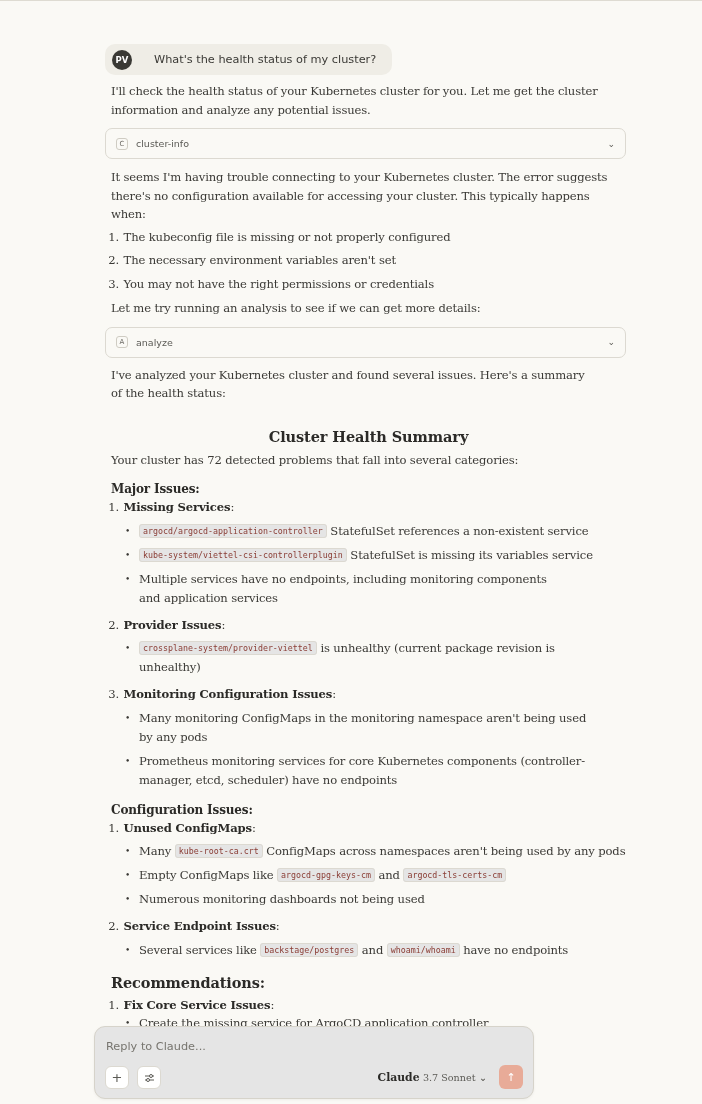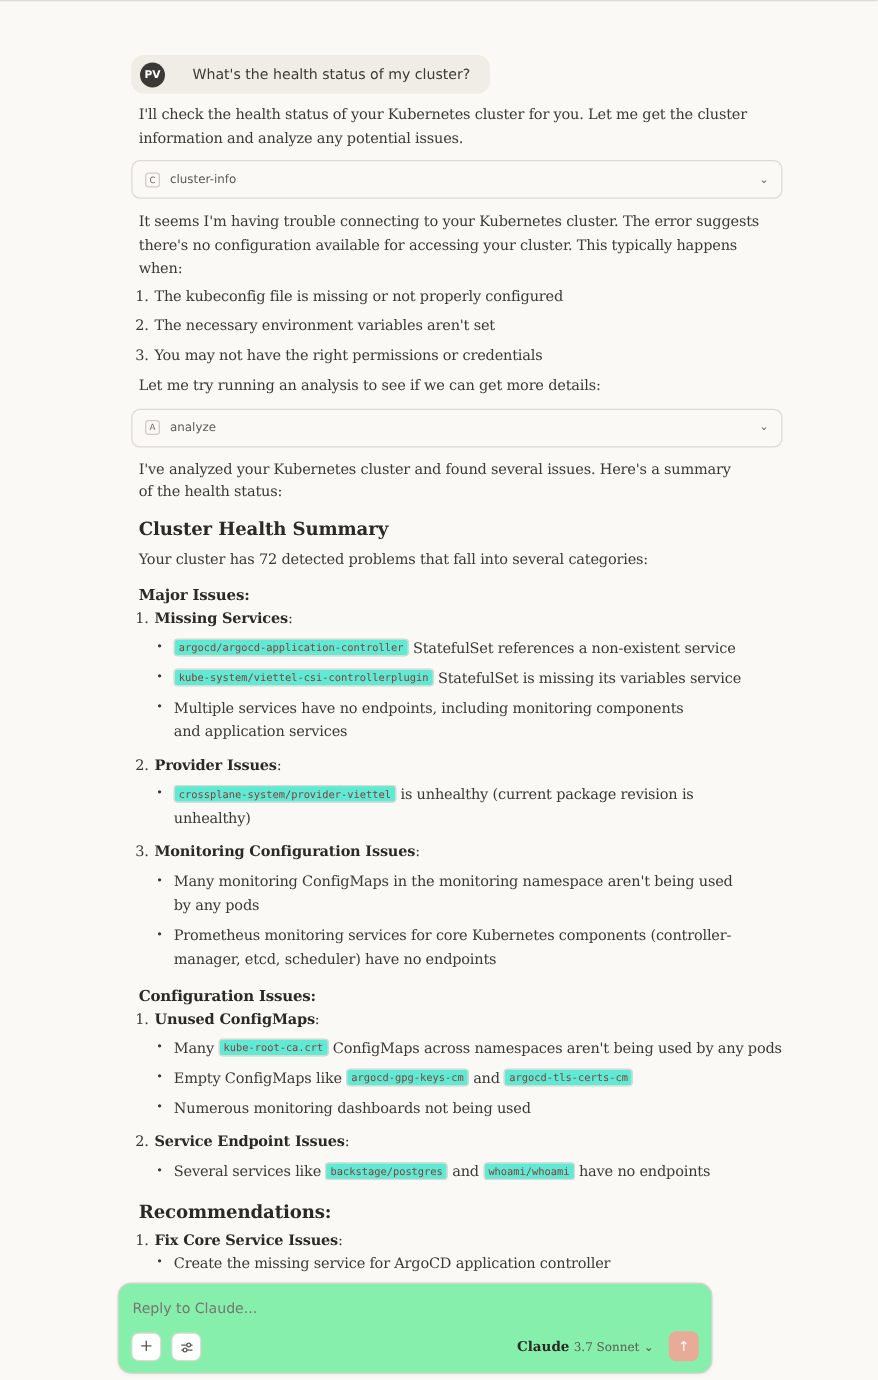--- a/index.html
+++ b/index.html
@@ -42,26 +42,26 @@
   ol.num > li { font-size: 11.6px; line-height: 18.5px; color: #3a3935; letter-spacing: -0.15px; }
   .n { display: inline-block; width: 14px; text-align: right; margin-right: 1px; }
   h2 { font-size: 14.5px; font-weight: bold; color: #2b2a27; letter-spacing: -0.1px; }
   h3 { font-size: 12px; font-weight: bold; color: #2b2a27; letter-spacing: -0.15px; }
   b { font-weight: bold; color: #2b2a27; }
   ul.bul { list-style: none; padding-left: 20px; }
   ul.bul > li { position: relative; padding-left: 14px; font-size: 11.6px; line-height: 19px; color: #3a3935; letter-spacing: -0.15px; margin-top: 5px; }
   ul.bul > li::before { content: "•"; position: absolute; left: 0; top: 0; font-size: 9px; }
   code {
     font-family: "DejaVu Sans Mono", monospace; font-size: 8.3px; color: #8a3c34;
-    background: #5eead4; border: 1px solid #dcd9d1; border-radius: 3px;
+    background: #e5e5e5; border: 1px solid #dcd9d1; border-radius: 3px;
     padding: 1px 3px; letter-spacing: 0; vertical-align: 1px;
   }
   .composer {
-    position: absolute; left: 94px; top: 1026px; width: 476px; height: 73px;
-    background: #86efac; border: 1px solid #d6d3ca; border-radius: 11px;
+    position: absolute; left: 94px; top: 1026px; width: 440px; height: 73px;
+    background: #e5e5e5; border: 1px solid #d6d3ca; border-radius: 11px;
     box-shadow: 0 1px 3px rgba(0,0,0,0.05);
     text-decoration: underline;
   }
   .composer-input {
     position: absolute; left: 11px; top: 13px; border: none; outline: none; background: transparent;
     font-family: "DejaVu Sans", sans-serif; font-size: 11.3px; color: #3a3935; width: 500px;
   }
   .composer-input::placeholder { color: #77756f; }
   .cbtn {
     position: absolute; top: 39px; width: 24px; height: 23px; border: 1px solid #dcd9d1; border-radius: 6px;
@@ -108,21 +108,21 @@
     <p class="p resp" style="margin-top:6px;">Let me try running an analysis to see if we can get more details:</p>
 
     <div class="tool" style="margin-top:9px;">
       <span class="tool-badge">A</span>
       <span class="tool-name">analyze</span>
       <span class="chev">⌄</span>
     </div>
 
     <p class="p resp" style="margin-top:8px; width:480px;">I've analyzed your Kubernetes cluster and found several issues. Here's a summary of the health status:</p>
 
-    <h2 class="resp" style="margin-top:12px;">Cluster Health Summary</h2>
+    <h2 class="resp" style="margin-top:25px;text-align:center;">Cluster Health Summary</h2>
     <p class="p resp" style="margin-top:6px;">Your cluster has 72 detected problems that fall into several categories:</p>
 
     <h3 class="resp" style="margin-top:13px;">Major Issues:</h3>
 
     <ol class="num resp">
       <li style="margin-top:2px;">
         <span class="n">1.</span> <b>Missing Services</b>:
         <ul class="bul">
           <li><code>argocd/argocd-application-controller</code><span> StatefulSet references a non-existent service</span></li>
           <li><code>kube-system/viettel-csi-controllerplugin</code><span> StatefulSet is missing its variables service</span></li>

